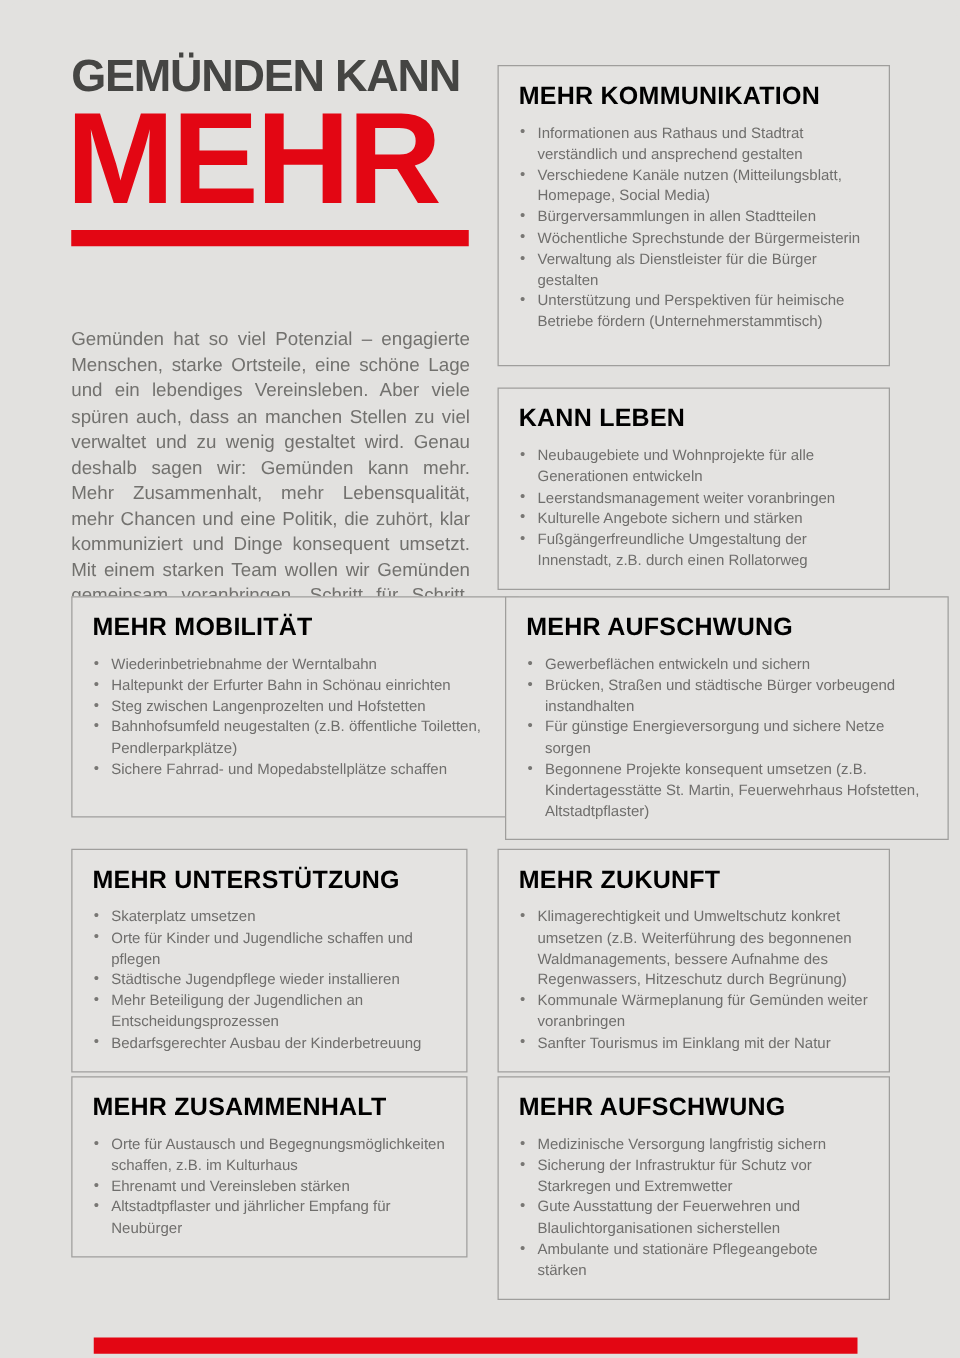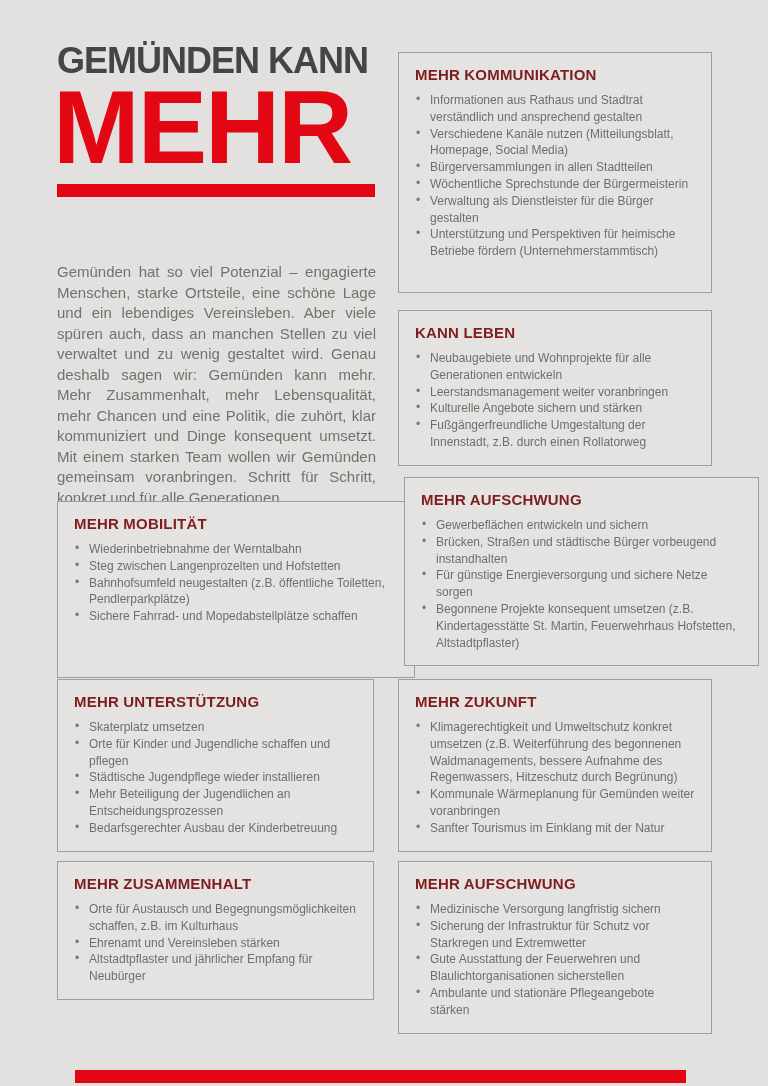--- a/index.html
+++ b/index.html
@@ -29,34 +29,34 @@
     font-size:15px;line-height:1.37;color:#72716e;
     text-align:justify;hyphens:auto;-webkit-hyphens:auto;
   }
   
   .box{
     position:absolute;box-sizing:border-box;
     background:#e4e3e1;border:1px solid #9f9e9c;
     padding:13px 15px 14px 16px;
   }
   .box-title{
-    margin:0 0 9px 0;font-size:15px;font-weight:bold;
-    color:#7f1d1d;letter-spacing:0.2px;
+    margin:0 0 9px 0;font-size:20px;font-weight:bold;
+    color:#000000;letter-spacing:0.2px;
   }
   .box ul{margin:0;padding:0;list-style:none;}
   .box li{
     position:relative;padding-left:15px;
     font-size:12px;line-height:1.4;color:#6f6e6c;
   }
   .box li::before{
     content:"\2022";position:absolute;left:1px;top:-1px;color:#787774;
   }
   #box-kommunikation{left:398px;top:52px; width:314px;min-height:241px;}
   #box-leben        {left:398px;top:310px;width:314px;min-height:138px;}
-  #box-mobilitaet   {left:57px; top:477px;width:358px;min-height:177px;margin-top:24px;}
+  #box-mobilitaet   {left:57px; top:477px;width:358px;min-height:177px;}
   #box-aufschwung   {left:404px;top:477px;width:355px;min-height:177px;}
   #box-unterstuetzung{left:57px;top:679px;width:317px;min-height:158px;}
   #box-zukunft      {left:398px;top:679px;width:314px;min-height:158px;}
   #box-zusammenhalt {left:57px; top:861px;width:317px;min-height:127px;}
   #box-sicherheit   {left:398px;top:861px;width:314px;min-height:160px;}
   
   .footer-bar{
     position:absolute;left:75px;top:1070px;width:611px;height:13px;
     background:#e30613;
   }
@@ -93,20 +93,21 @@
         <li>Leerstandsmanagement weiter voranbringen</li>
         <li>Kulturelle Angebote sichern und stärken</li>
         <li>Fußgängerfreundliche Umgestaltung der Innenstadt, z.B. durch einen Rollatorweg</li>
       </ul>
   </div>
 
   <div class="box" id="box-mobilitaet">
     <h2 class="box-title">MEHR MOBILITÄT</h2>
     <ul>
         <li>Wiederinbetriebnahme der Werntalbahn</li>
+        <li>Haltepunkt der Erfurter Bahn in Schönau einrichten</li>
         <li>Steg zwischen Langenprozelten und Hofstetten</li>
         <li>Bahnhofsumfeld neugestalten (z.B. öffentliche Toiletten, Pendlerparkplätze)</li>
         <li>Sichere Fahrrad- und Mopedabstellplätze schaffen</li>
       </ul>
   </div>
 
   <div class="box" id="box-aufschwung">
     <h2 class="box-title">MEHR AUFSCHWUNG</h2>
     <ul>
         <li>Gewerbeflächen entwickeln und sichern</li>

